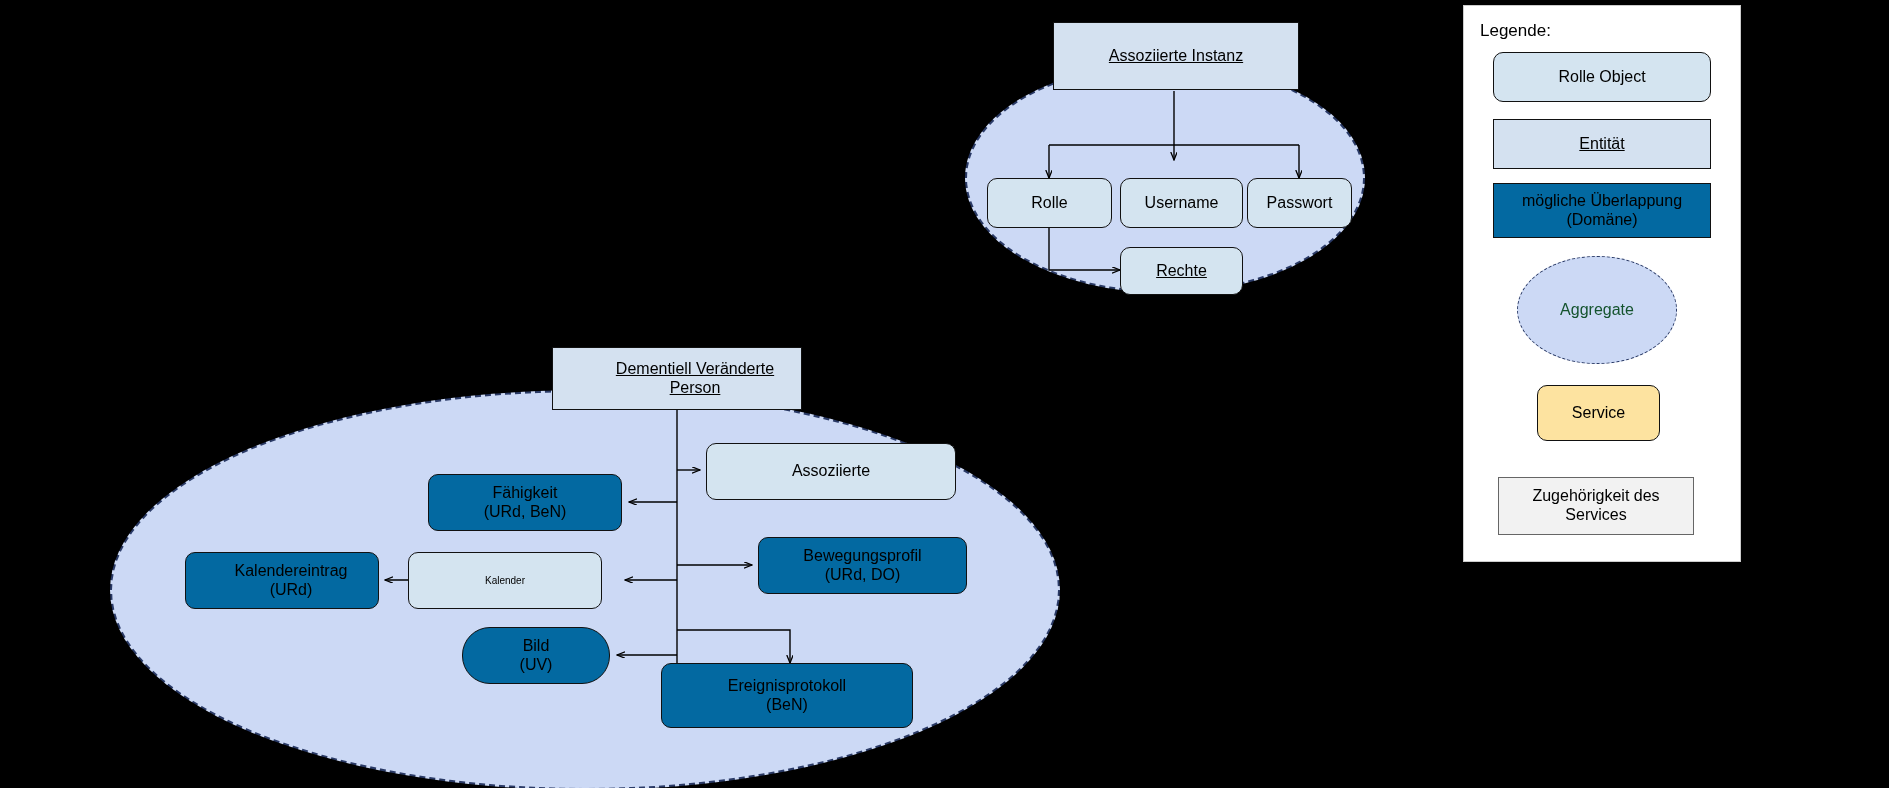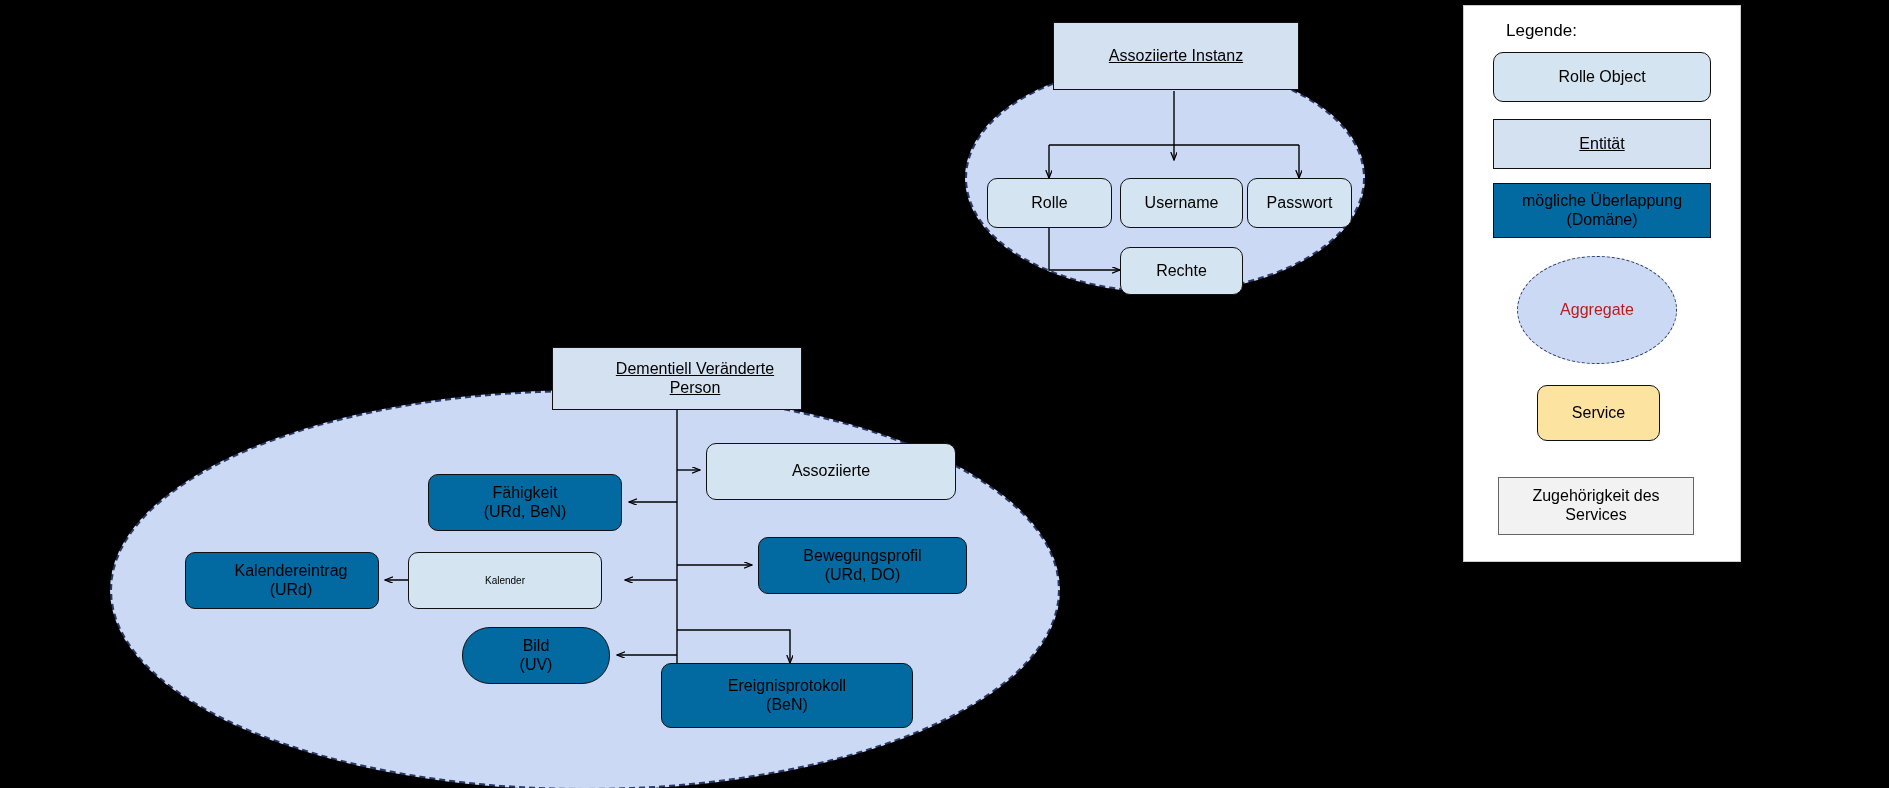--- a/index.html
+++ b/index.html
@@ -85,21 +85,21 @@
   .legend-ellipse {
     position: absolute;
     border-radius: 50%;
     background: #ccd9f5;
     border: 1.6px dashed #2a3a66;
     box-sizing: border-box;
     display: flex;
     align-items: center;
     justify-content: center;
     z-index: 10;
-    color: #b91c1c;
+    color: #14532d;
   }
 </style>
 </head>
 <body>
 
 <div id="stage">
 
   <div class="aggregate" style="left:965px; top:63px; width:400px; height:230px;"></div>
 
   <div class="aggregate" style="left:110px; top:390px; width:950px; height:400px;"></div>
@@ -137,21 +137,21 @@
   </svg>
 
   <div class="node entity" style="left:1053px; top:22px; width:246px; height:68px; font-size:16px;">Assoziierte Instanz</div>
 
   <div class="node vo" style="left:987px; top:178px; width:125px; height:50px; font-size:16px;">Rolle</div>
 
   <div class="node vo" style="left:1120px; top:178px; width:123px; height:50px; font-size:16px;">Username</div>
 
   <div class="node vo" style="left:1247px; top:178px; width:105px; height:50px; font-size:16px;">Passwort</div>
 
-  <div class="node vo" style="left:1120px; top:247px; width:123px; height:48px; font-size:16px;">Rechte</div>
+  <div class="node vo" style="left:1120px; top:247px; width:123px; height:48px; font-size:16px;text-decoration:underline;">Rechte</div>
 
   <div class="node entity" style="left:552px; top:347px; width:250px; height:63px; font-size:16px;padding-left:36px;">Dementiell Veränderte
 Person</div>
 
   <div class="node vo" style="left:706px; top:443px; width:250px; height:57px; font-size:16px;">Assoziierte</div>
 
   <div class="node overlap" style="left:428px; top:474px; width:194px; height:57px; font-size:16px;">Fähigkeit
 (URd, BeN)</div>
 
   <div class="node vo" style="left:408px; top:552px; width:194px; height:57px; font-size:10px;">Kalender</div>
@@ -163,21 +163,21 @@
 (URd, DO)</div>
 
   <div class="node overlap" style="left:462px; top:627px; width:148px; height:57px; font-size:16px;border-radius:28px;">Bild
 (UV)</div>
 
   <div class="node overlap" style="left:661px; top:663px; width:252px; height:65px; font-size:16px;">Ereignisprotokoll
 (BeN)</div>
 
   <div class="legend-panel" style="left:1463px; top:5px; width:278px; height:557px;"></div>
 
-  <div class="legend-title" style="left:1480px; top:21px; font-size:17px;margin-left:26px;">Legende:</div>
+  <div class="legend-title" style="left:1480px; top:21px; font-size:17px;">Legende:</div>
 
   <div class="node vo" style="left:1493px; top:52px; width:218px; height:50px; font-size:16px;">Rolle Object</div>
 
   <div class="node entity" style="left:1493px; top:119px; width:218px; height:50px; font-size:16px;">Entität</div>
 
   <div class="node overlap" style="left:1493px; top:183px; width:218px; height:55px; font-size:16px; border-radius:0;">mögliche Überlappung
 (Domäne)</div>
 
   <div class="legend-ellipse" style="left:1517px; top:256px; width:160px; height:108px; font-size:16px;">Aggregate</div>
 

